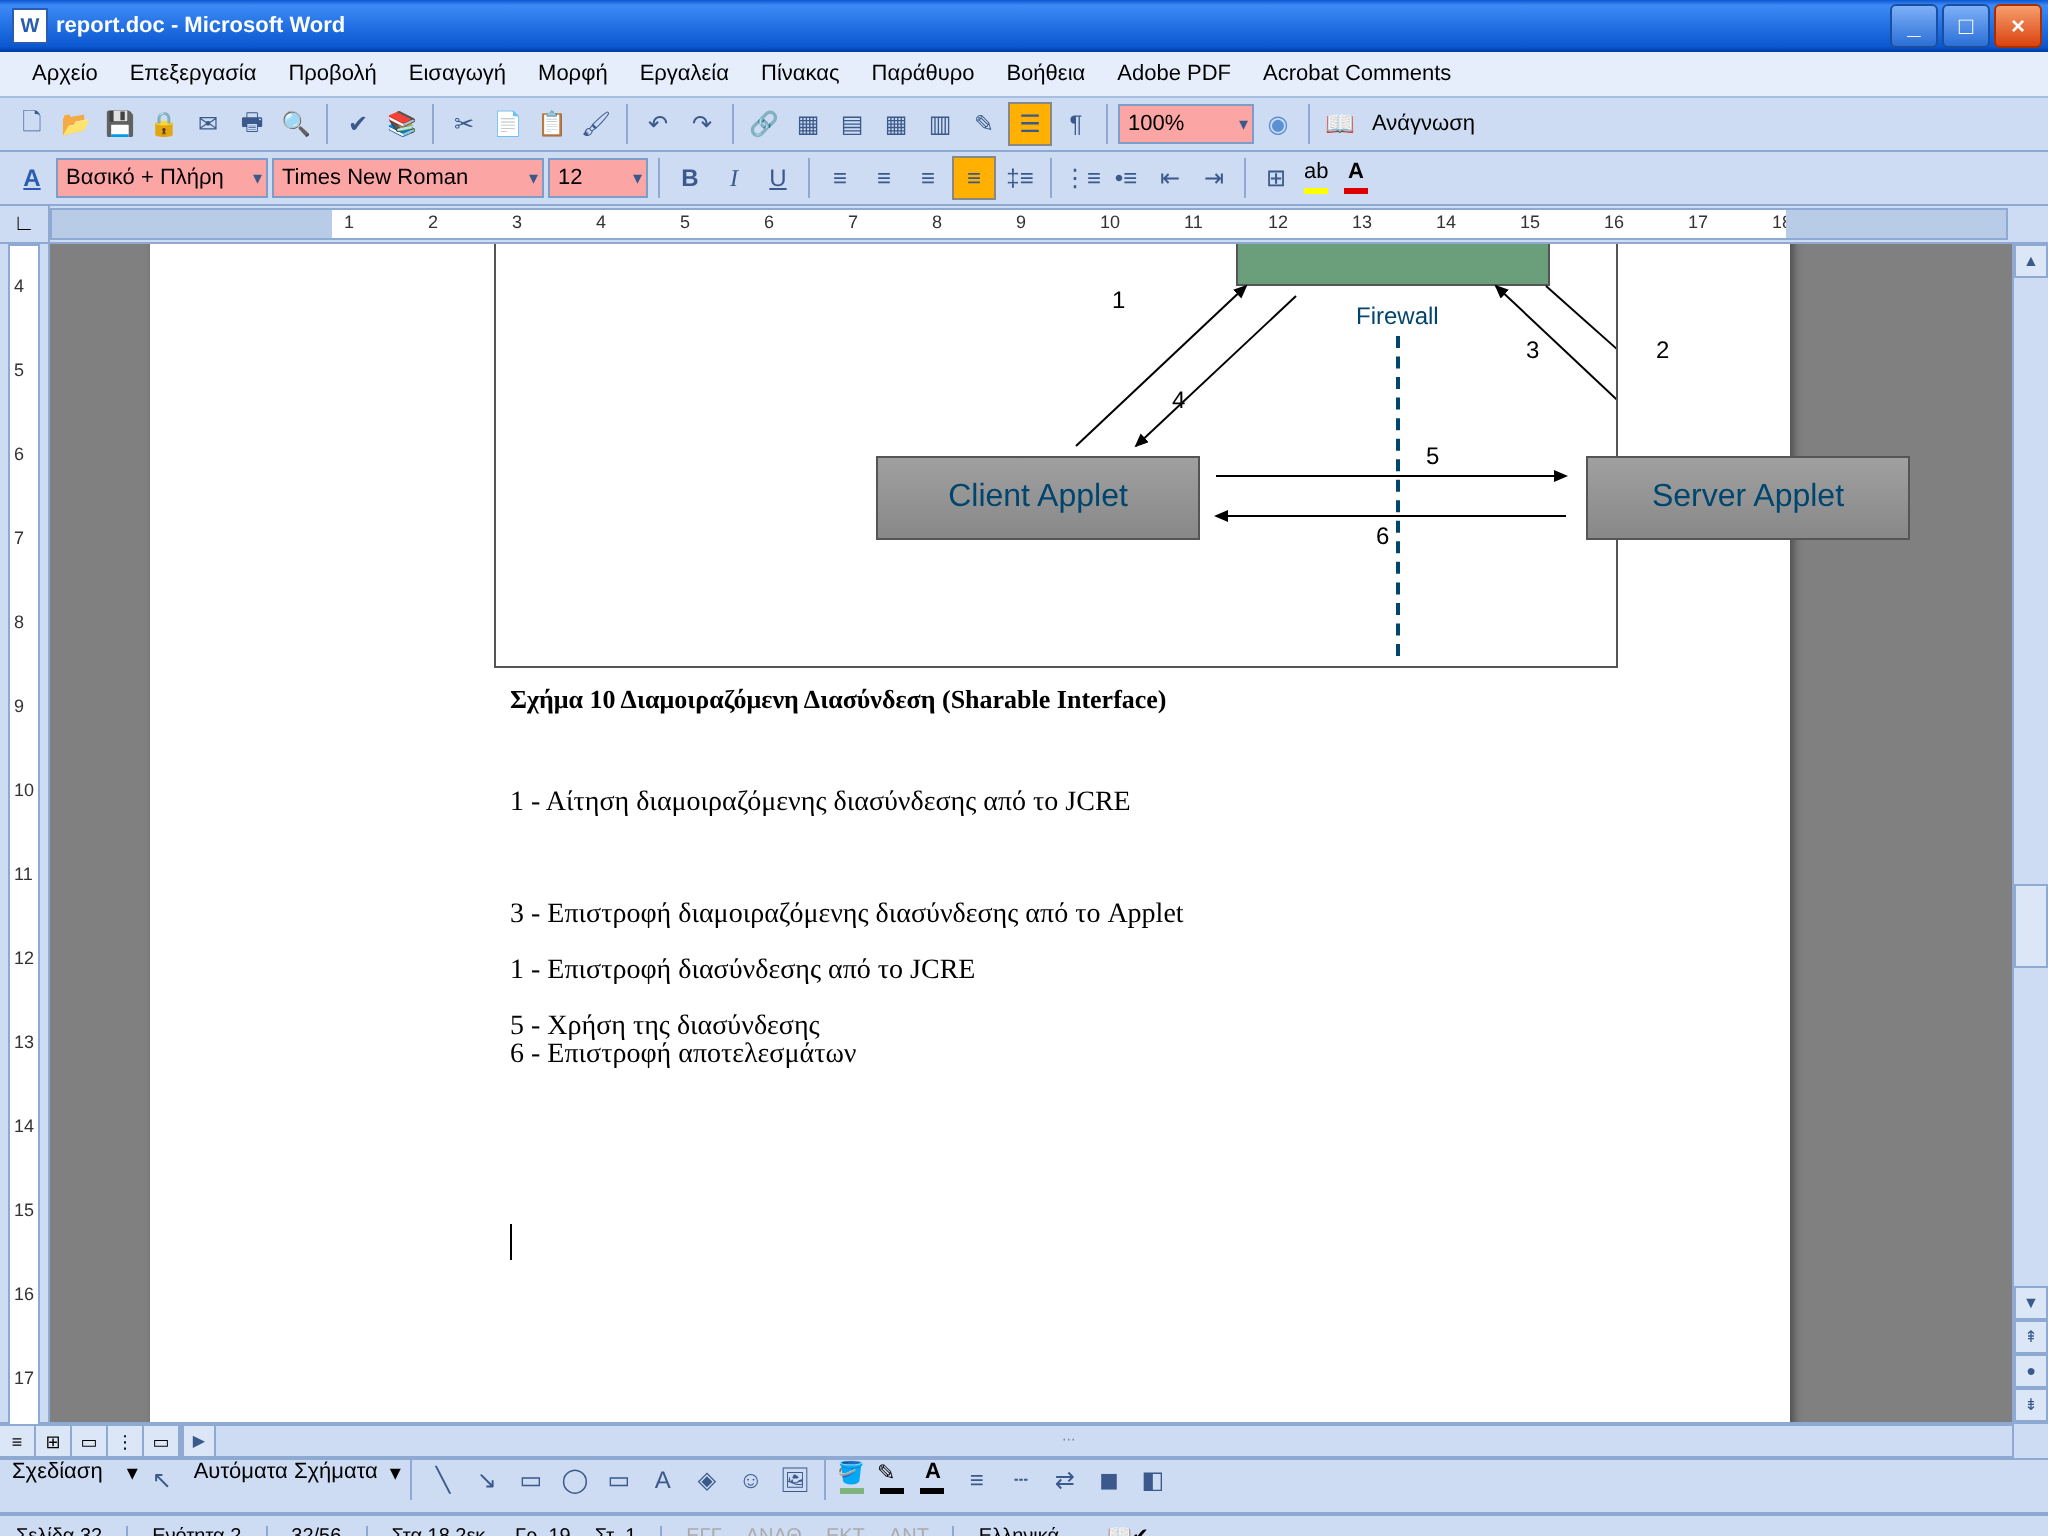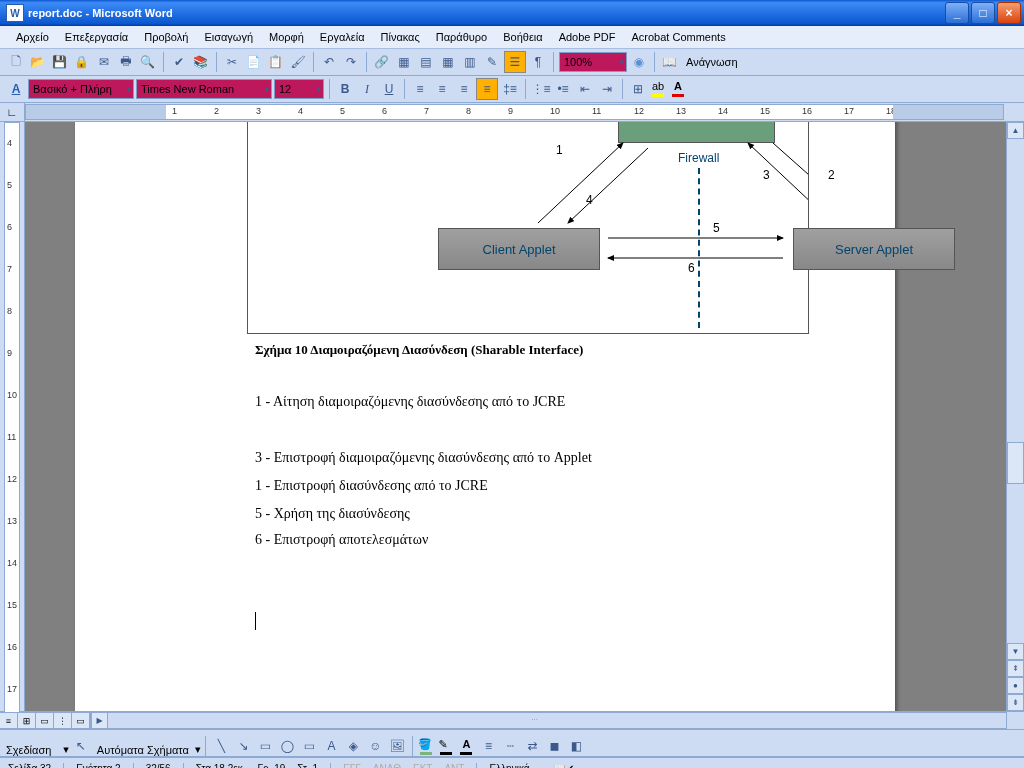--- a/index.html
+++ b/index.html
@@ -10,43 +10,43 @@
   .winmin,.winmax{background:linear-gradient(#7eb0f8,#2a6fd6);border:1px solid #1a4ea0}
   .winclose{background:linear-gradient(#f79e6e,#d9430f);border:1px solid #aa2f00;margin-right:3px}
   .menubar{height:22px;background:#e6eefc;border-bottom:1px solid #a7bee0;display:flex;align-items:center;padding-left:8px}
   .menubar span{padding:2px 8px;cursor:default}
   .menubar .helpbox{margin-left:auto;margin-right:4px}
   .menubar input{width:150px;height:16px;font-size:11px;border:1px solid #7d9ec9;color:#888;padding-left:4px}
   .menubar .xbtn{width:16px;height:16px;display:inline-flex;align-items:center;justify-content:center;border:1px solid #7d9ec9;margin-left:2px;background:#cddcf3}
   .toolbar{height:26px;background:#cddcf3;border-bottom:1px solid #8faad2;display:flex;align-items:center;padding-left:6px;gap:2px}
   .tbtn{width:20px;height:20px;display:flex;align-items:center;justify-content:center;font-size:12px;color:#3b5a8b}
   .sep{width:1px;height:20px;background:#8faad2;margin:0 3px}
-  .combo{height:18px;border:1px solid #7d9ec9;background:#be185d;display:flex;align-items:center;padding:0 14px 0 4px;position:relative;font-size:11px}
+  .combo{height:18px;border:1px solid #7d9ec9;background:#fca5a5;display:flex;align-items:center;padding:0 14px 0 4px;position:relative;font-size:11px}
   .combo::after{content:"▾";position:absolute;right:2px;color:#3b5a8b;font-size:9px}
   .ruler-h{height:18px;background:#cddcf3;border-bottom:1px solid #8faad2;position:relative;display:flex}
   .ruler-mini{width:24px;background:#cddcf3;border-right:1px solid #8faad2}
   .ruler-strip{flex:1;background:#fff;position:relative;margin-right:20px;border:1px solid #8faad2;height:14px;margin-top:1px;overflow:hidden}
   .workarea{display:flex;height:589px;background:#cddcf3}
   .ruler-v{width:24px;background:#cddcf3;border-right:1px solid #8faad2;position:relative}
   .ruler-v-strip{position:absolute;left:4px;top:0;width:14px;height:100%;background:#fff;border:1px solid #8faad2;overflow:hidden}
   .docwrap{flex:1;background:#808080;overflow:hidden;position:relative}
   .page{position:absolute;left:50px;top:-10px;width:820px;height:700px;background:#fff;box-shadow:2px 2px 4px rgba(0,0,0,.4)}
   .scrollbar-v{width:17px;background:#cddcf3;border-left:1px solid #8faad2;position:relative}
   .sbtn{width:15px;height:15px;background:#dbe6f6;border:1px solid #8faad2;position:absolute;left:0;display:flex;align-items:center;justify-content:center;font-size:8px;color:#3b5a8b}
   .sthumb{position:absolute;left:0;width:15px;background:#dbe6f6;border:1px solid #8faad2}
   .bottombar{height:17px;background:#cddcf3;border-top:1px solid #8faad2;display:flex;align-items:center}
   .viewbtn{width:17px;height:15px;border:1px solid #8faad2;background:#dbe6f6;margin-left:-1px;display:flex;align-items:center;justify-content:center;font-size:9px}
   .scrollbar-h{flex:1;height:15px;background:#cddcf3;position:relative;border:1px solid #8faad2;margin-right:17px}
-  .drawbar{height:26px;background:#cddcf3;border-top:1px solid #8faad2;display:flex;align-items:flex-end;padding-left:6px;gap:2px}
+  .drawbar{height:26px;background:#cddcf3;border-top:1px solid #8faad2;display:flex;align-items:flex-start;padding-left:6px;gap:2px}
   .statusbar{height:20px;background:#cddcf3;border-top:1px solid #8faad2;display:flex;align-items:center;font-size:10px;gap:12px;padding-left:8px}
   .statusbar .cell{border-right:1px solid #8faad2;padding-right:12px}
   .statusbar .dim{color:#aaa}
   
   .figbox{position:absolute;left:172px;top:0;width:560px;height:220px;border:1px solid #555}
-  .appletbox{position:absolute;width:160px;height:40px;background:linear-gradient(#a0a0a0,#888);border:1px solid #555;display:flex;align-items:center;justify-content:center;font-family:Arial;font-size:13px;color:#00456e}
+  .appletbox{position:absolute;width:160px;height:40px;background:linear-gradient(#a0a0a0,#888);border:1px solid #555;display:flex;align-items:center;justify-content:center;font-family:Arial;font-size:16px;color:#00456e}
   .greenbox{position:absolute;left:370px;top:0;width:155px;height:28px;background:#6b9e7a;border:1px solid #555}
   .lbl{position:absolute;font-family:Arial;font-size:12px;color:#00456e}
   .caption{position:absolute;left:180px;top:230px;font-family:"Times New Roman";font-size:13px;font-weight:bold}
   .bodyline{position:absolute;left:180px;font-family:Liberation Serif, serif;font-size:14px}
   .cursor{position:absolute;left:180px;top:500px;width:1px;height:18px;background:#000}
   .dashv{position:absolute;border-left:2px dashed #00456e}
   .rnum{position:absolute;font-size:9px;color:#333}
   .hl{background:#ffb000;border:1px solid #888}
   .colorbtn{width:18px;height:18px;display:inline-block;position:relative}
   .colorbtn .bar{position:absolute;bottom:1px;left:2px;width:12px;height:3px}
@@ -221,21 +221,21 @@
         <div class="lbl" style="left:580px;top:55px;color:#000">2</div>
         <div class="lbl" style="left:515px;top:55px;color:#000">3</div>
         <div class="lbl" style="left:465px;top:108px;color:#000">5</div>
         <div class="lbl" style="left:440px;top:148px;color:#000">6</div>
       </div>
       <div class="caption">Σχήμα 10 Διαμοιραζόμενη Διασύνδεση (Sharable Interface)</div>
       <div class="bodyline" style="top:282px">1 - Αίτηση διαμοιραζόμενης διασύνδεσης από το JCRE</div>
       <div class="bodyline" style="top:338px">3 - Επιστροφή διαμοιραζόμενης διασύνδεσης από το Applet</div>
       <div class="bodyline" style="top:366px">1 - Επιστροφή διασύνδεσης από το JCRE</div>
       <div class="bodyline" style="top:394px">5 - Χρήση της διασύνδεσης</div>
-      <div class="bodyline" style="top:420px">6 - Επιστροφή αποτελεσμάτων</div>
+      <div class="bodyline" style="top:408px">6 - Επιστροφή αποτελεσμάτων</div>
       <div class="cursor"></div>
     </div>
   </div>
   <div class="scrollbar-v">
     <div class="sbtn" style="top:0">▲</div>
     <div class="sthumb" style="top:320px;height:40px"></div>
     <div class="sbtn" style="bottom:51px">▼</div>
     <div class="sbtn" style="bottom:34px">⇞</div>
     <div class="sbtn" style="bottom:17px">●</div>
     <div class="sbtn" style="bottom:0">⇟</div>

